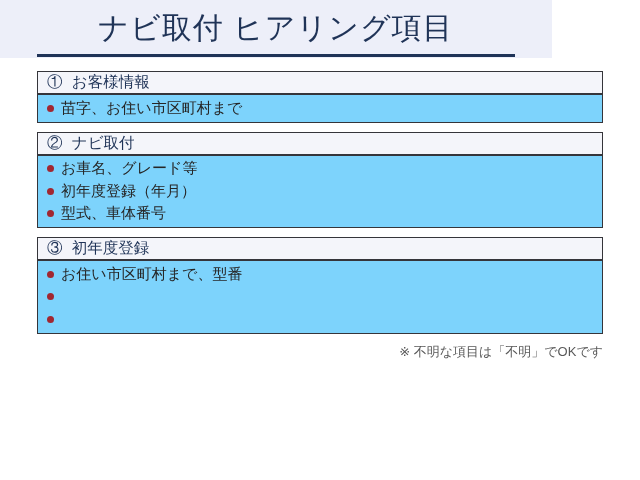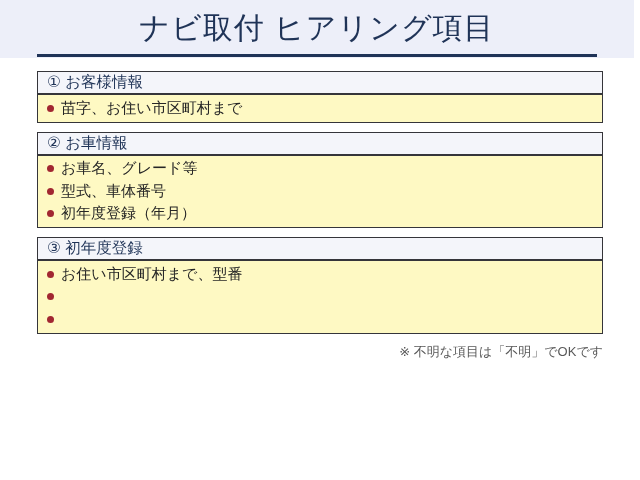--- a/index.html
+++ b/index.html
@@ -11,21 +11,21 @@
     height: 480px;
     background: #ffffff;
     font-family: "Liberation Sans", "DejaVu Sans", sans-serif;
     overflow: hidden;
     position: relative;
   }
 
   
   .band {
     position: relative;
-    width: 634px;
+    width: 552px;
     height: 58px;
     background: var(--band-bg, #edeff9);
   }
   .page-title {
     margin: 0;
     padding-top: 11px;
     text-align: center;
     font-size: 30px;
     line-height: 34px;
     font-weight: 500;
@@ -40,22 +40,23 @@
     height: 3px;
     background: var(--accent-navy, #1f3357);
   }
 
   
   .content {
     margin: 13px 37px 0 37px;
   }
   .box {
     border: 1.5px solid var(--box-border, #35353a);
-    background: #fef9c3;
+    background: #7dd3fc;
     margin-bottom: 9px;
+    font-family: Liberation Mono, monospace;
   }
   .box-header {
     height: 21px;
     background: var(--header-bg, #f4f5fa);
     border-bottom: 2px solid var(--box-border, #35353a);
     display: flex;
     align-items: center;
     padding-left: 9px;
     font-size: 15.5px;
     color: var(--accent-navy, #1f3357);
@@ -103,34 +104,34 @@
     <div class="box-header">① お客様情報</div>
     <ul class="box-body">
 
     <li class="bullet-item">
         <span class="dot"></span>
         <span>苗字、お住い市区町村まで</span>
       </li>
       </ul>
   </section>
     <section class="box">
-    <div class="box-header">② お車情報</div>
+    <div class="box-header">② ナビ取付</div>
     <ul class="box-body">
 
     <li class="bullet-item">
         <span class="dot"></span>
         <span>お車名、グレード等</span>
       </li>
         <li class="bullet-item">
         <span class="dot"></span>
-        <span>型式、車体番号</span>
+        <span>初年度登録（年月）</span>
       </li>
         <li class="bullet-item">
         <span class="dot"></span>
-        <span>初年度登録（年月）</span>
+        <span>型式、車体番号</span>
       </li>
       </ul>
   </section>
     <section class="box">
     <div class="box-header">③ 初年度登録</div>
     <ul class="box-body">
 
     <li class="bullet-item">
         <span class="dot"></span>
         <span>お住い市区町村まで、型番</span>

